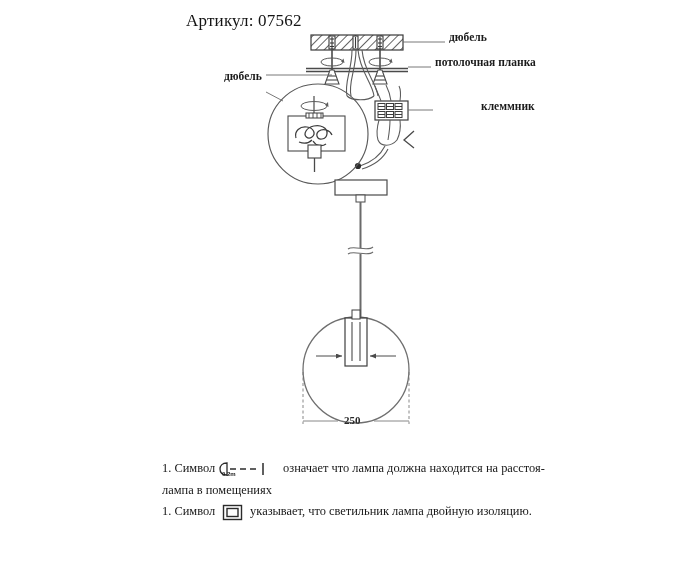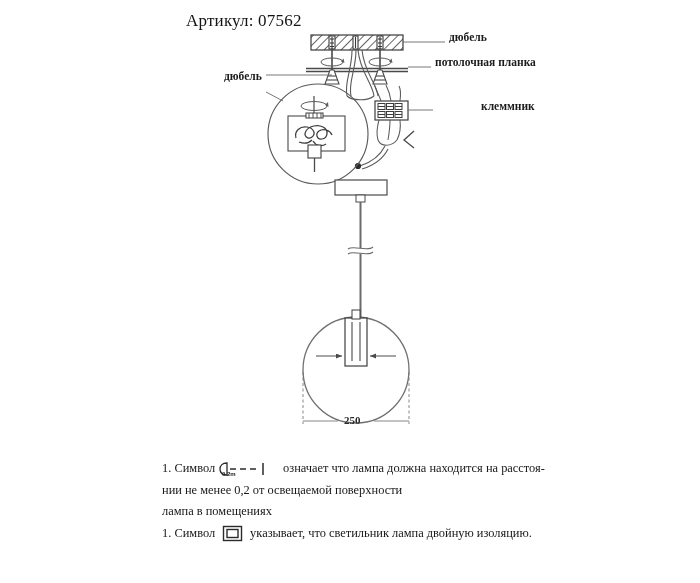--- a/index.html
+++ b/index.html
@@ -276,21 +276,20 @@
       <svg viewBox="0 0 62 16" width="62" height="16">
         <path d="M9,2 C4,2 2,5 2,8 C2,11 4,14 9,14 L9,2 z" fill="none" stroke="#2b2b2b" stroke-width="1.3"></path>
         <line x1="12" y1="8" x2="18" y2="8" stroke="#2b2b2b" stroke-width="1.5"></line>
         <line x1="22" y1="8" x2="28" y2="8" stroke="#2b2b2b" stroke-width="1.5"></line>
         <line x1="32" y1="8" x2="38" y2="8" stroke="#2b2b2b" stroke-width="1.5"></line>
         <line x1="45" y1="2" x2="45" y2="14" stroke="#2b2b2b" stroke-width="1.5"></line>
         <text x="4" y="15.4" font-family="Liberation Sans, sans-serif" font-size="6" font-weight="bold" fill="#1a1a1a">0.2m</text>
       </svg>
     </span><span>означает что лампа должна находится на расстоя-</span>
   </div>
-  <div class="note-cont">нии не менее 0,2 от освещаемой поверхности</div>
 
   <div class="note-cont">лампа в помещениях</div>
 
   <div class="note-row">
     <span>1. Символ</span><span class="sym-inline sym-class2">
       <svg viewBox="0 0 21 17" width="21" height="17">
         <rect x="1.5" y="1.5" width="18" height="14" fill="none" stroke="#2b2b2b" stroke-width="1.4"></rect>
         <rect x="5" y="4.5" width="11" height="8" fill="none" stroke="#2b2b2b" stroke-width="1.4"></rect>
       </svg>
     </span><span>указывает, что светильник лампа двойную изоляцию.</span>

